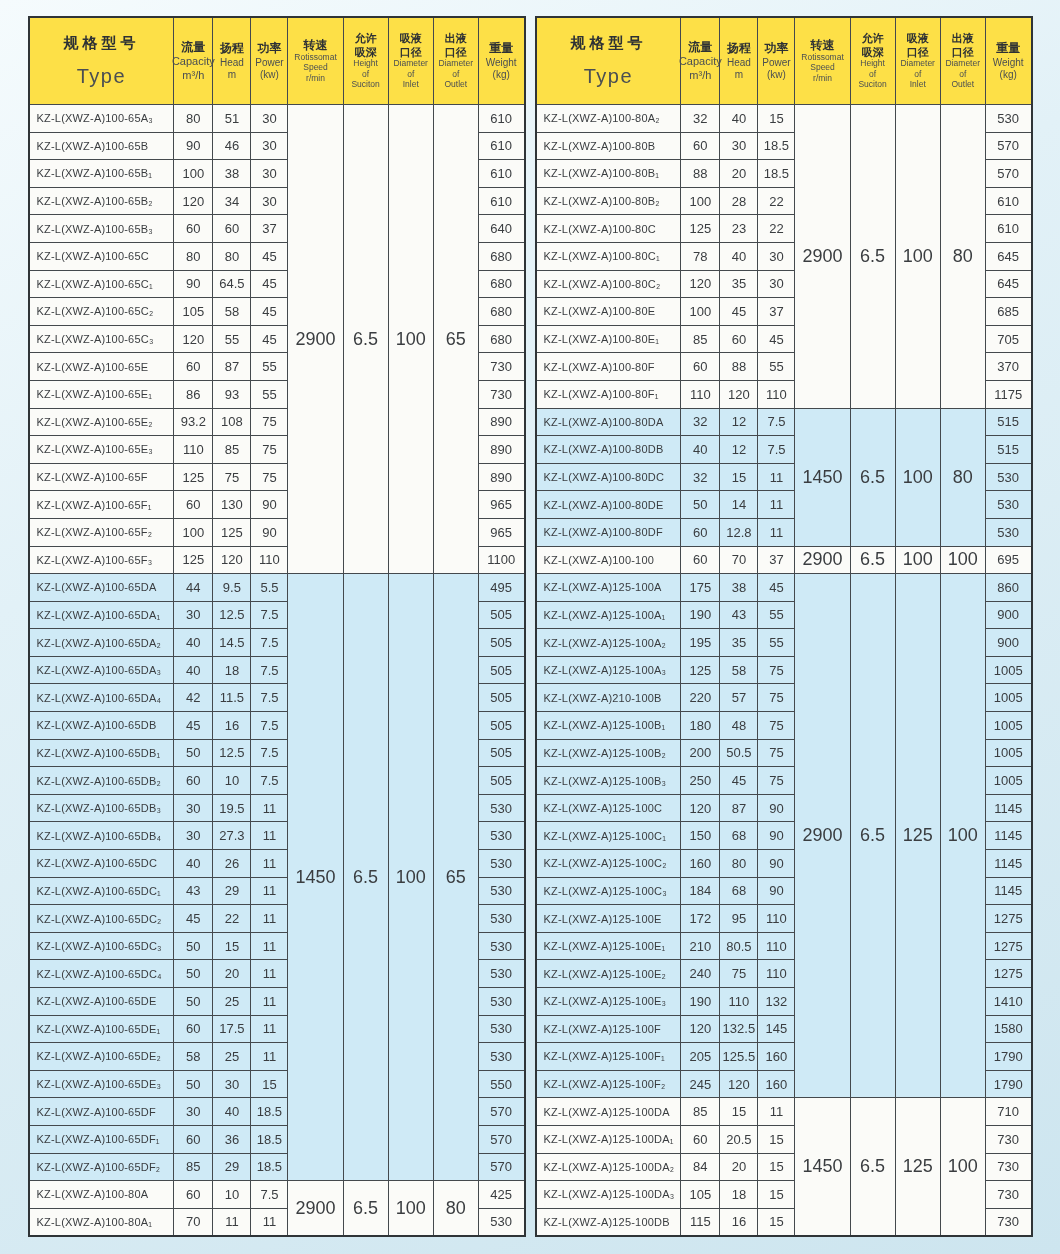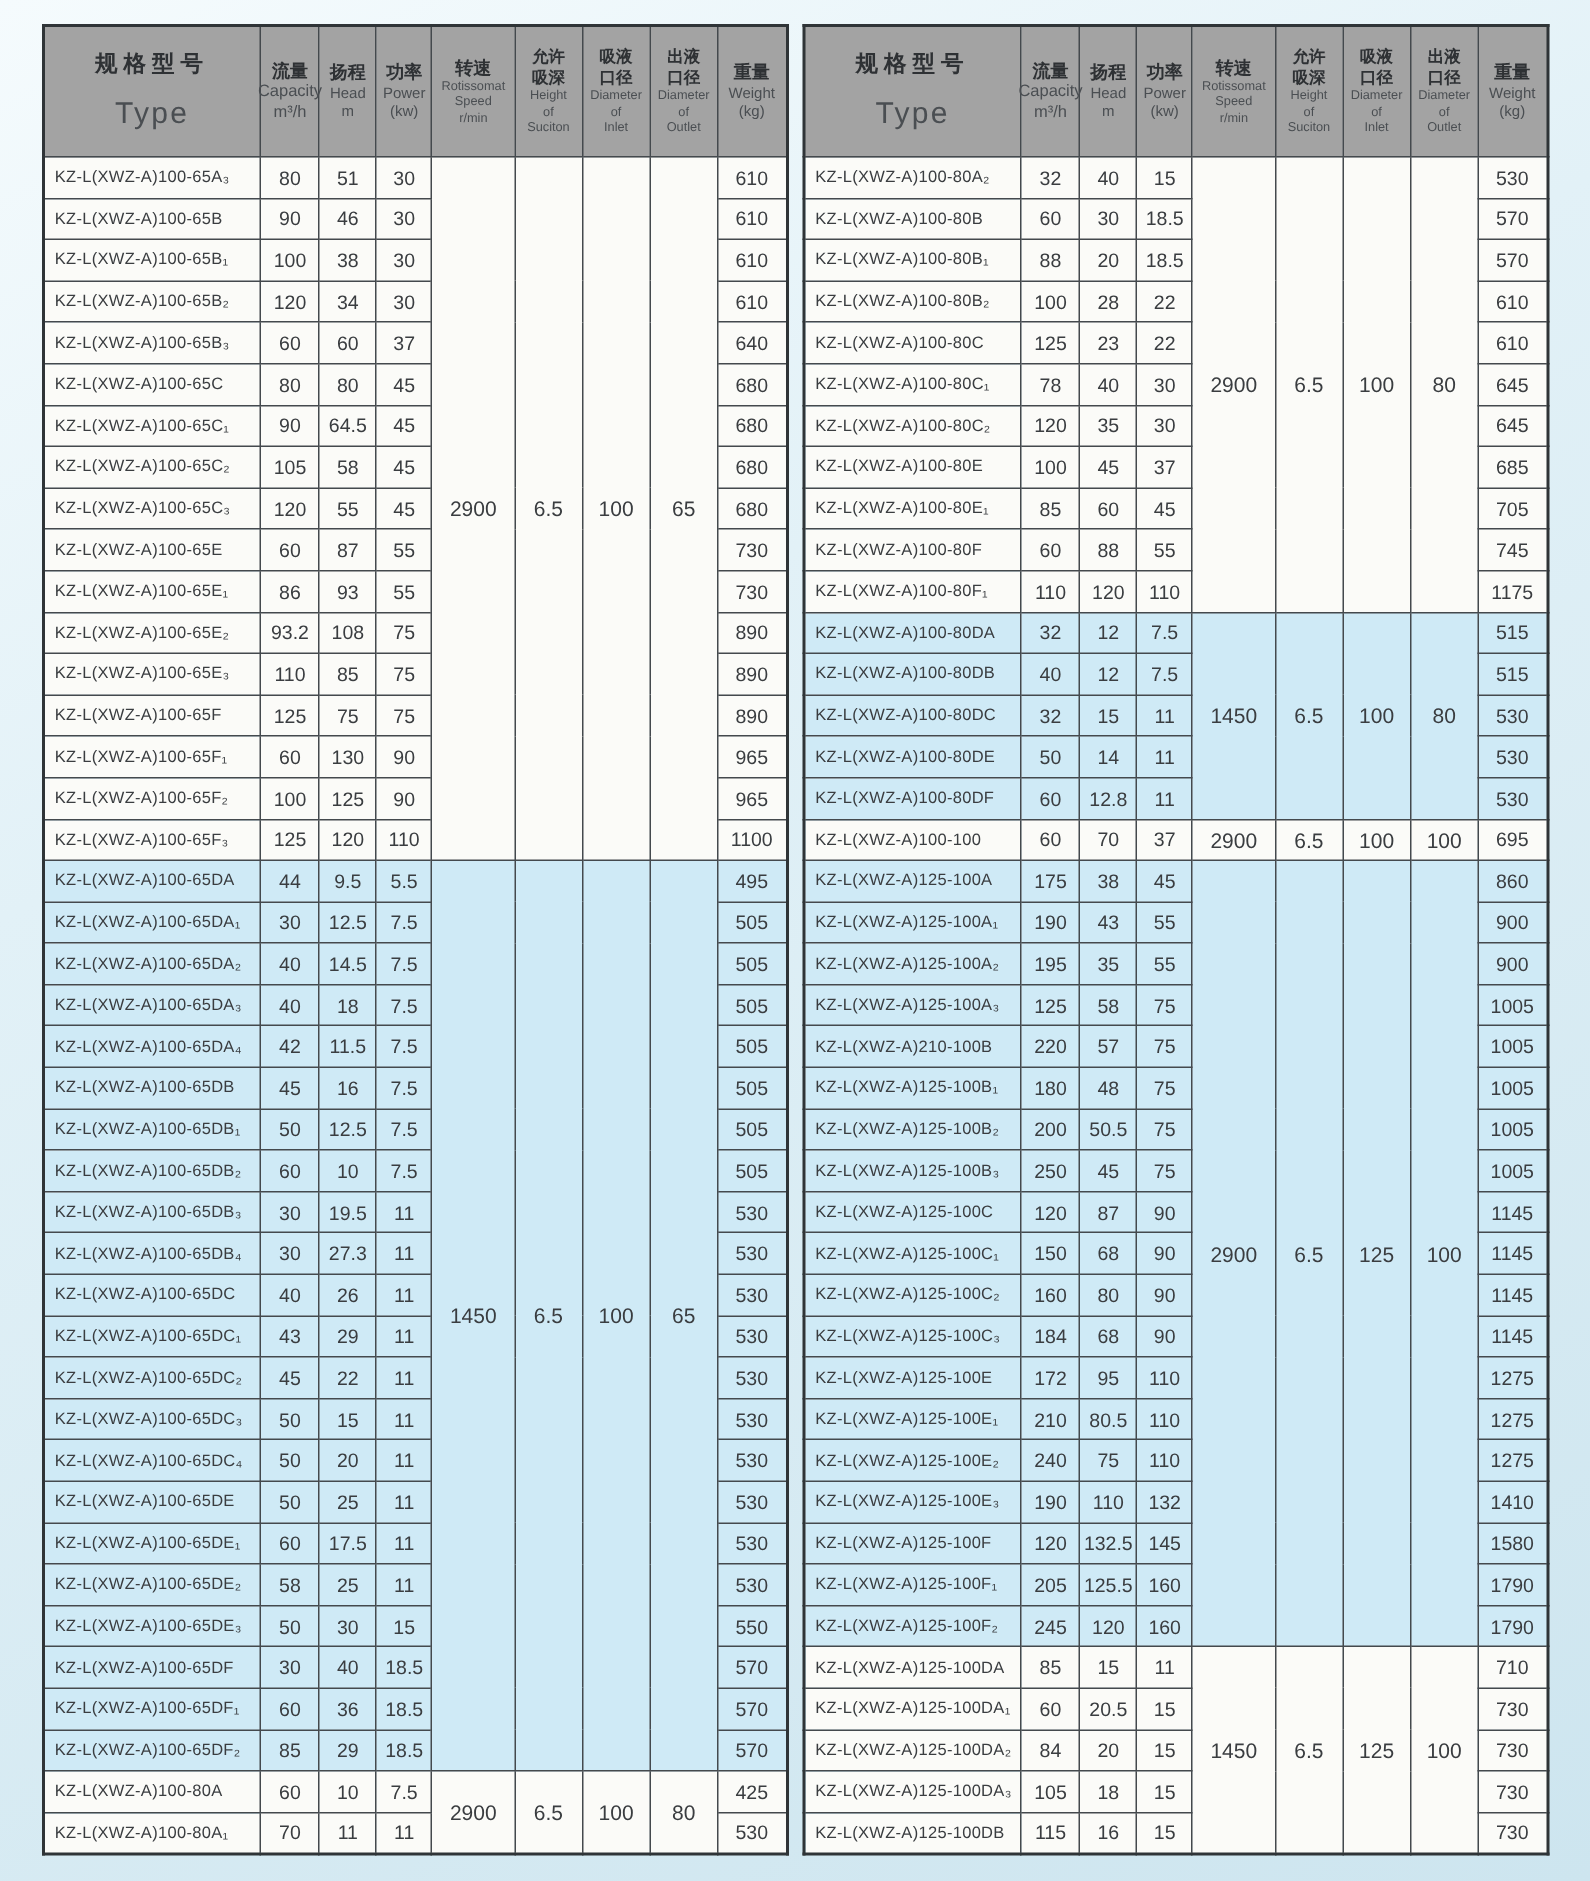--- a/index.html
+++ b/index.html
@@ -28,41 +28,41 @@
     table-layout: fixed;
     width: 498px;
     border: 2px solid #2f3437;
   }
   th, td {
     border: 1px solid #44494d;
     padding: 0;
     color: #3a3d40;
   }
   thead th {
-    background: #a3a3a3;
+    background: #fde047;
     height: 86px;
     vertical-align: middle;
   }
   tbody tr { height: 27.6px; }
   tr.white td { background: #fbfbf8; }
   tr.blue td  { background: #cfeaf6; }
   .type-cell {
     font-size: 11px;
     text-align: left;
     padding-left: 7px;
     letter-spacing: 0.2px;
     white-space: nowrap;
     overflow: hidden;
   }
   .num {
     font-size: 13px;
     text-align: center;
     vertical-align: middle;
   }
-  .merged { font-size: 14px; }
+  .merged { font-size: 18px; }
   .hwrap {
     display: flex;
     flex-direction: column;
     align-items: center;
     justify-content: center;
     line-height: 1.12;
     gap: 1px;
   }
   .hwrap .cn { font-weight: bold; color: #2e3134; }
   .hwrap .en { font-weight: normal; color: #4a4e52; }
@@ -618,21 +618,21 @@
           <td class="num">85</td>
           <td class="num">60</td>
           <td class="num">45</td>
           <td class="num">705</td>
         </tr>
         <tr class="white">
           <td class="type-cell">KZ-L(XWZ-A)100-80F</td>
           <td class="num">60</td>
           <td class="num">88</td>
           <td class="num">55</td>
-          <td class="num">745</td>
+          <td class="num">370</td>
         </tr>
         <tr class="white">
           <td class="type-cell">KZ-L(XWZ-A)100-80F₁</td>
           <td class="num">110</td>
           <td class="num">120</td>
           <td class="num">110</td>
           <td class="num">1175</td>
         </tr>
         <tr class="blue">
           <td class="type-cell">KZ-L(XWZ-A)100-80DA</td>

